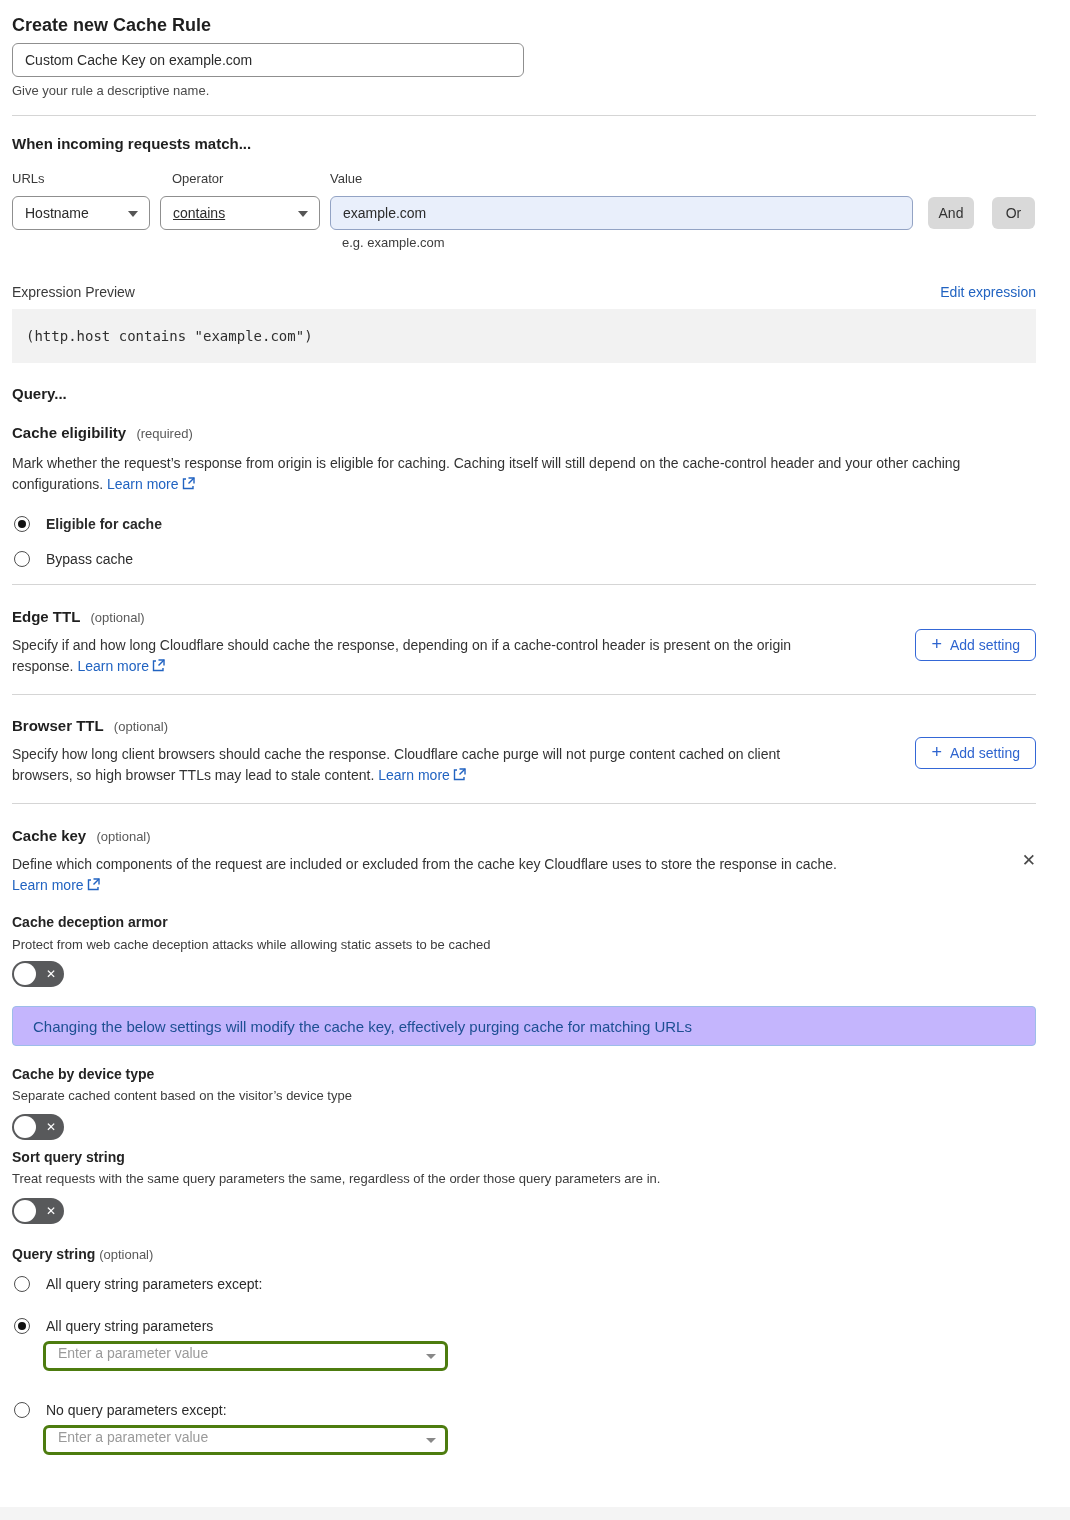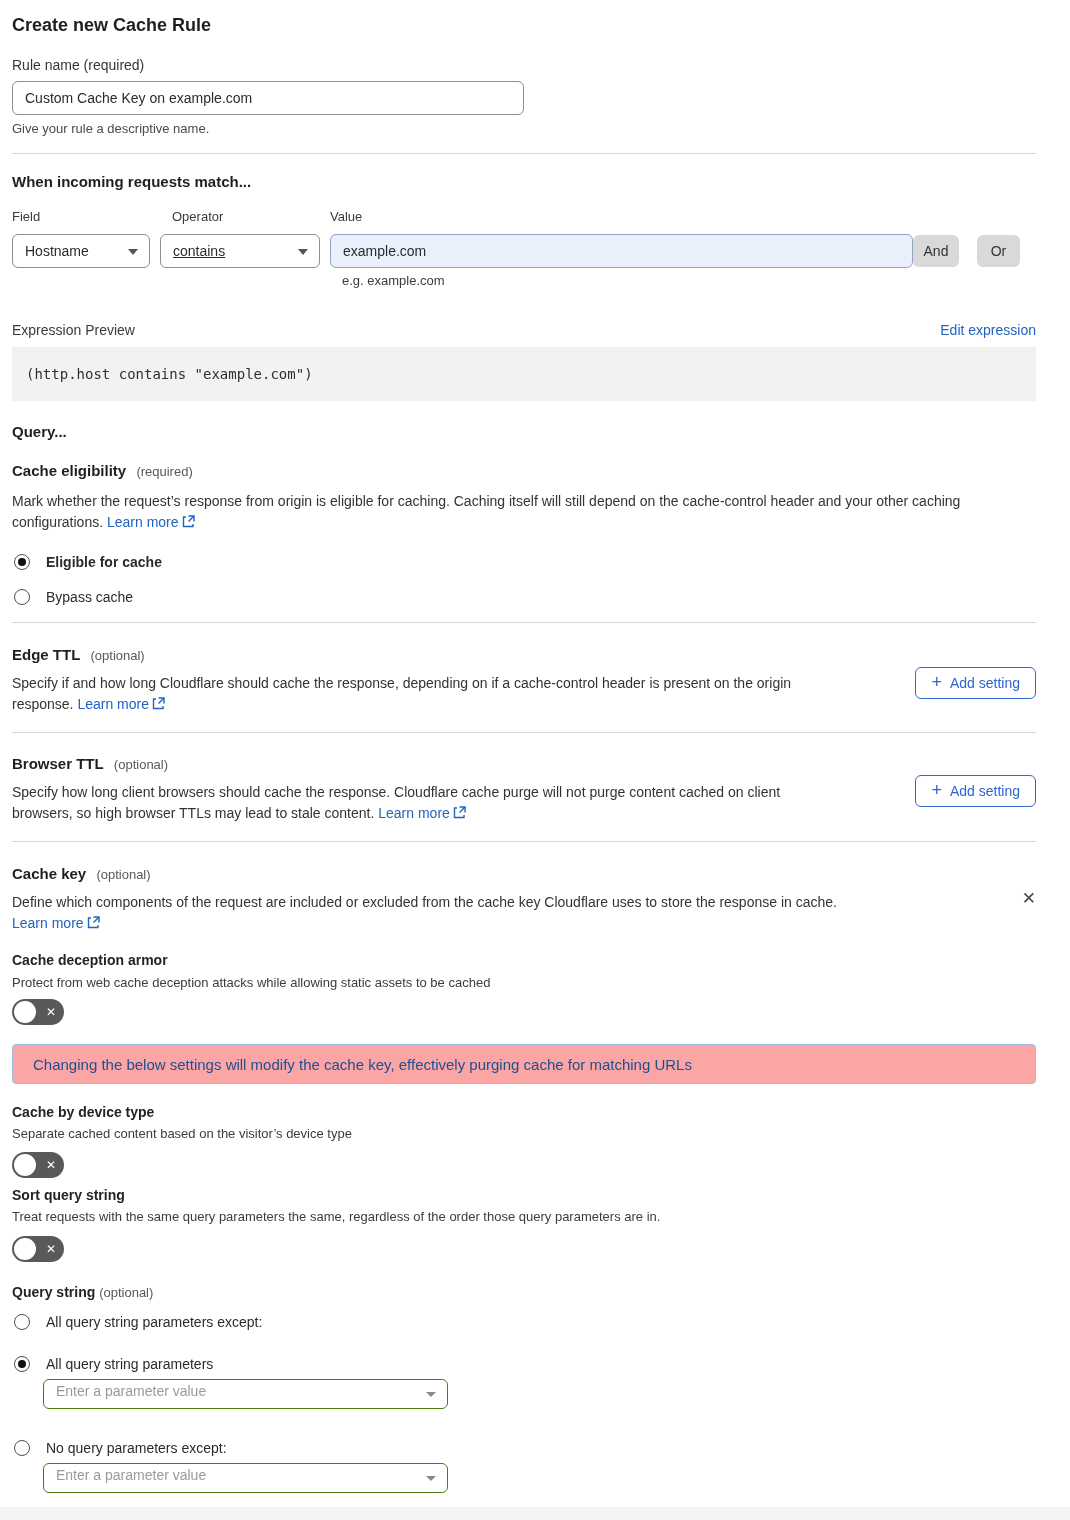--- a/index.html
+++ b/index.html
@@ -22,21 +22,21 @@
   .col-labels .l-field { width:160px; }
   .col-labels .l-operator { width:158px; }
   .controls-row { display:flex; margin-top:9px; align-items:center; }
   .select { position:relative; height:34px; border:1px solid #8f8f8f; border-radius:6px; background:#fff;
     display:flex; align-items:center; padding:0 28px 0 12px; font-size:14px; color:#2b2b2b; cursor:pointer; }
   .select .chev { position:absolute; right:11px; top:14px; width:0; height:0;
     border-left:5px solid transparent; border-right:5px solid transparent; border-top:6px solid #555; }
   .sel-field { width:138px; margin-right:10px; }
   .sel-operator { width:160px; margin-right:10px;text-decoration:underline; }
   .value-input { width:583px; height:34px; border:1px solid #93a3c4; border-radius:6px; background:#e9effb;
-    padding:0 12px; font-size:14px; color:#2b2b2b; font-family:inherit; }
+    padding:0 12px; font-size:14px; color:#2b2b2b; margin-right:15px; font-family:inherit; }
   .gray-btn { height:32px; border:none; border-radius:6px; background:#d9d9d9; color:#333;
     font-size:14px; font-family:inherit; cursor:pointer; }
   .btn-and { width:46px; margin-right:18px; }
   .btn-or { width:43px; }
   .value-hint { margin-top:5px; margin-left:330px; font-size:13px; line-height:16px; color:#3c3c3c; }
 
   .expr-row { display:flex; justify-content:space-between; align-items:baseline; margin-top:32px; }
   .expr-label { font-size:14px; line-height:18px; color:#3a3a3a; }
   a.link { color:#2163c1; font-size:14px; cursor:pointer; }
   .code-block { margin-top:8px; height:54px; background:#f2f2f2; display:flex; align-items:center;
@@ -73,51 +73,50 @@
   .close-x { position:absolute; top:4px; right:0; font-size:17px; color:#4a4a4a; cursor:pointer;
     line-height:1; font-weight:300; }
 
   .mini-head { margin-top:16px; font-size:14px; line-height:18px; font-weight:bold; color:#242424; }
   .mini-desc { margin-top:6px; font-size:13px; line-height:16px; color:#3c3c3c; }
   .toggle { margin-top:8px; width:52px; height:26px; border-radius:13px; background:#58595b;
     position:relative; cursor:pointer; }
   .toggle .knob { position:absolute; left:2px; top:2px; width:22px; height:22px; border-radius:50%; background:#fff; }
   .toggle .off-x { position:absolute; right:8px; top:5px; color:#fff; font-size:12px; line-height:16px; }
 
-  .banner { margin-top:19px; height:40px; background:#fca5a5; border:1px solid #9dbde9; border-radius:4px;
+  .banner { margin-top:19px; height:40px; background:#c4b5fd; border:1px solid #9dbde9; border-radius:4px;
     display:flex; align-items:center; padding:0 20px; font-size:15px; color:#1d4f93; }
 
   .param-select { margin-top:6px; margin-left:31px; width:405px; height:30px; position:relative; }
-  .param-select input { width:100%; height:100%; border:1px solid #4d7c0f; border-radius:6px;
+  .param-select input { width:100%; height:100%; border:3px solid #4d7c0f; border-radius:6px;
     padding:0 30px 7px 12px; font-size:14px; color:#2b2b2b; font-family:inherit; }
   .param-select input::placeholder { color:#9a9a9a; }
   .param-select .chev { position:absolute; right:12px; top:13px; width:0; height:0;
     border-left:5px solid transparent; border-right:5px solid transparent; border-top:5px solid #888; }
 
   .bottom-strip { position:absolute; left:0; right:0; bottom:0; height:13px; background:#f4f4f4; z-index:0; }
   .mt11 { margin-top:11px; } .mt24 { margin-top:24px; } .mt30 { margin-top:30px; }
   .hr737 { margin-top:25px; } .hr852 { margin-top:25px; } .hr620 { margin-top:18px; }
 </style>
 </head>
 <body>
 
 <div class="container">
 
   <h1 class="page-title">Create new Cache Rule</h1>
 
-  <div class="field-label">Rule name (required)</div>
   <input class="text-input" type="text" value="Custom Cache Key on example.com" style="">
   <div class="helper">Give your rule a descriptive name.</div>
 
   <hr class="divider">
 
   <h2 class="section-h">When incoming requests match...</h2>
 
   <div class="col-labels">
-    <div class="l-field">Field</div>
+    <div class="l-field">URLs</div>
     <div class="l-operator">Operator</div>
     <div>Value</div>
   </div>
 
   <div class="controls-row">
     <div class="select sel-field">
       <span>Hostname</span>
       <span class="chev"></span>
     </div>
     <div class="select sel-operator">

